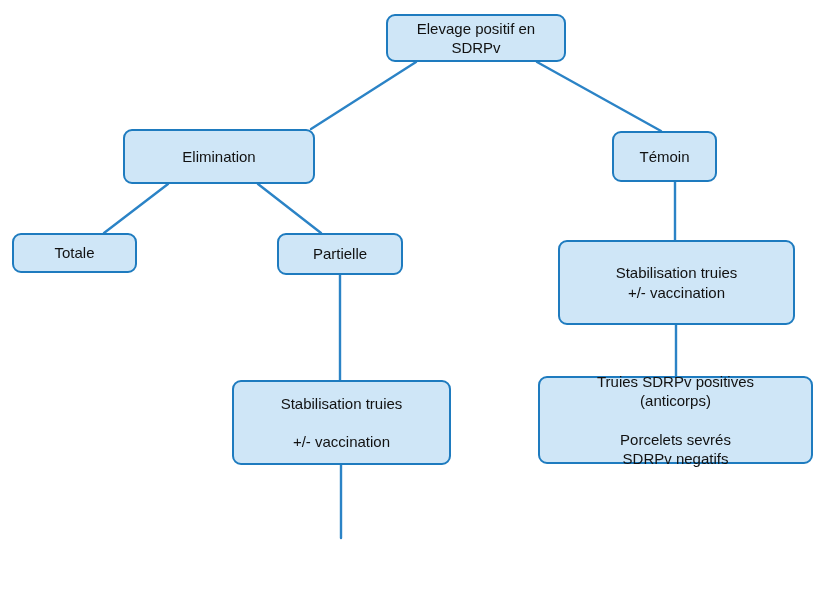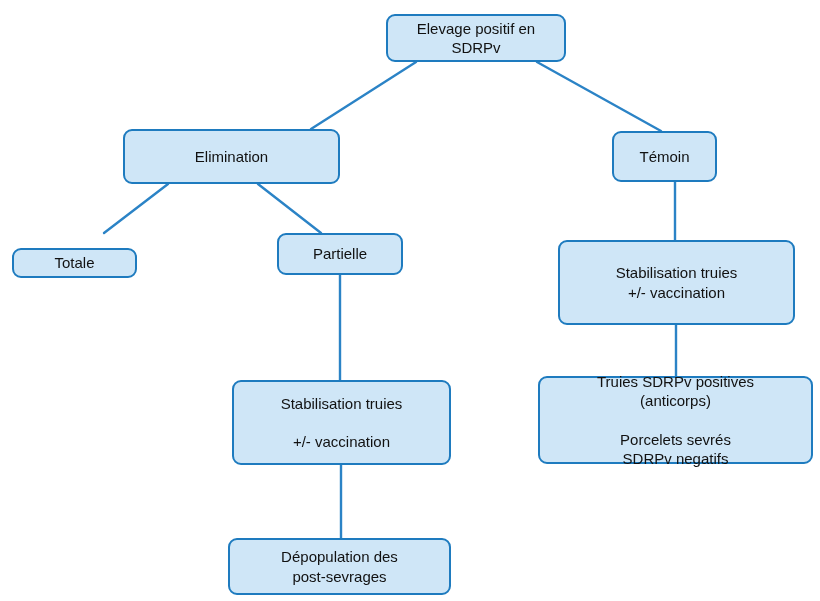--- a/index.html
+++ b/index.html
@@ -60,37 +60,35 @@
     <line x1="258" y1="184" x2="321" y2="233"></line>
     <line x1="340" y1="275" x2="340" y2="380"></line>
     <line x1="341" y1="465" x2="341" y2="538"></line>
     <line x1="675" y1="182" x2="675" y2="240"></line>
     <line x1="676" y1="325" x2="676" y2="376"></line>
   </svg>
 
   <div class="node" style="left:386px; top:14px; width:180px; height:48px;">Elevage positif en
 SDRPv</div>
 
-  <div class="node" style="left:123px; top:129px; width:217px; height:55px;">Elimination</div>
+  <div class="node" style="left:123px; top:129px; width:192px; height:55px;">Elimination</div>
 
   <div class="node" style="left:612px; top:131px; width:105px; height:51px;">Témoin</div>
 
-  <div class="node" style="left:12px; top:248px; width:125px; height:30px;">Totale</div>
+  <div class="node" style="left:12px; top:233px; width:125px; height:40px;">Totale</div>
 
   <div class="node" style="left:277px; top:233px; width:126px; height:42px;">Partielle</div>
 
   <div class="node" style="left:558px; top:240px; width:237px; height:85px;">Stabilisation truies
 +/- vaccination</div>
 
   <div class="node" style="left:232px; top:380px; width:219px; height:85px;">Stabilisation truies
 
 +/- vaccination</div>
 
   <div class="node" style="left:538px; top:376px; width:275px; height:88px;">Truies SDRPv positives
 (anticorps)
 
 Porcelets sevrés
 SDRPv negatifs</div>
 
-  <div class="node" style="left:228px; top:538px; width:223px; height:57px;">Dépopulation des
-post-sevrages</div>
 
 </div>
 
 </body></html>

